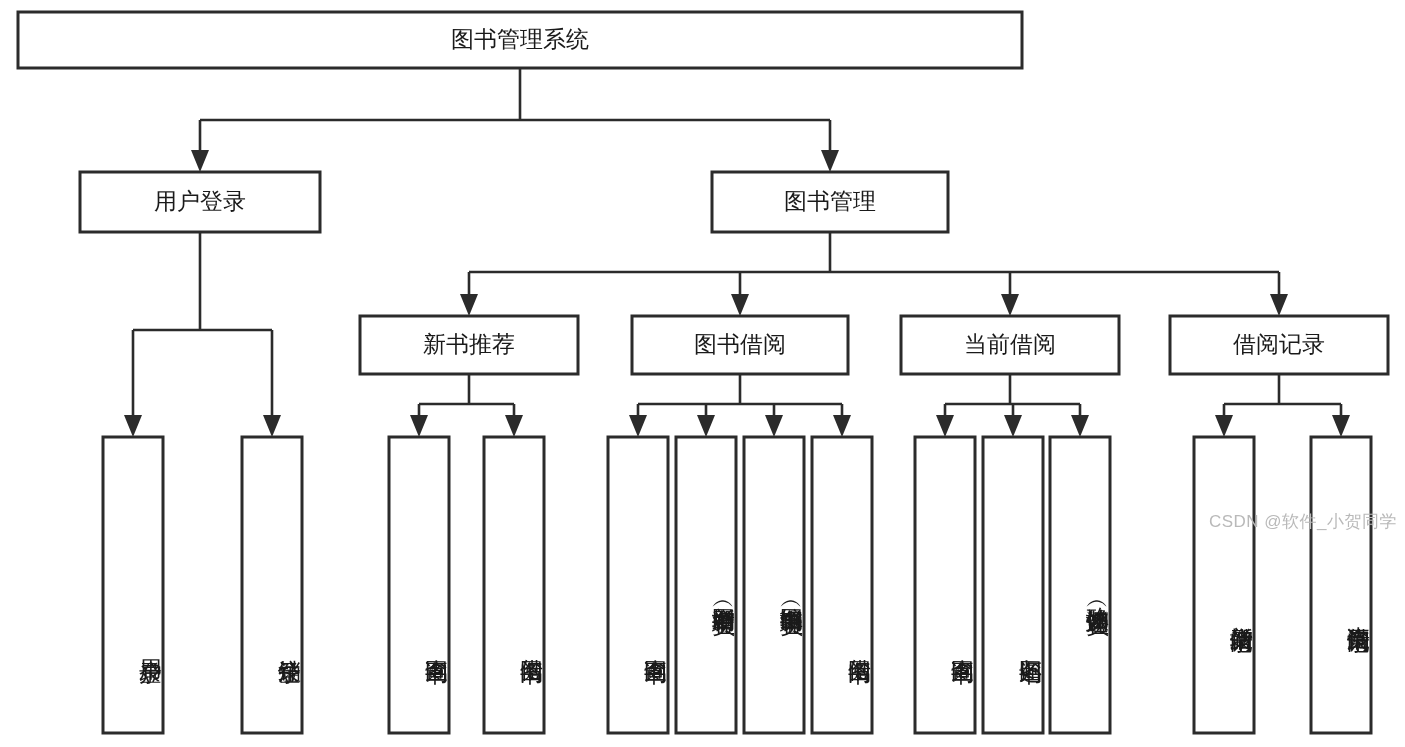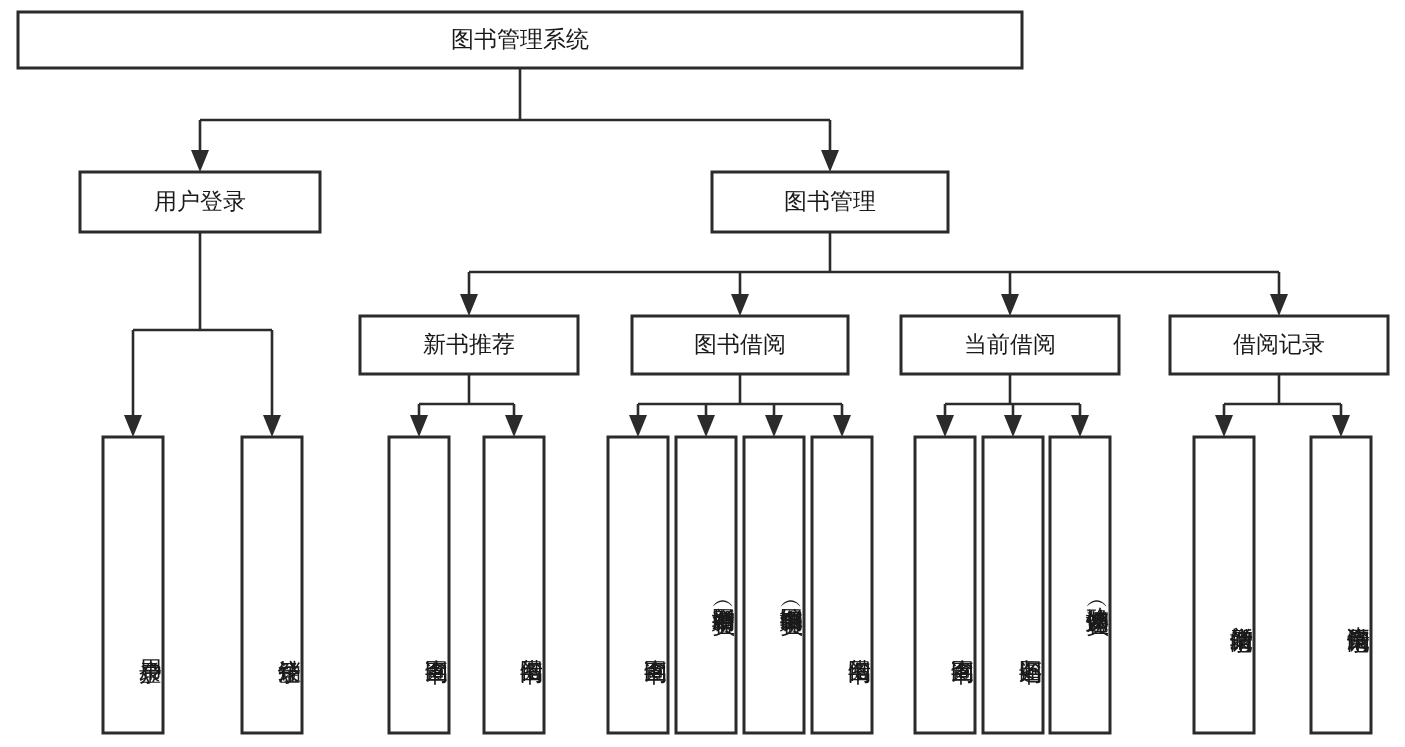--- a/index.html
+++ b/index.html
@@ -167,14 +167,15 @@
   <div class="node-label-v" style="left:744px; top:437px; width:60px; height:296px; padding-top:8px;">编辑图书（管理员）</div>
   <div class="node-label-v" style="left:812px; top:437px; width:60px; height:296px; padding-top:58px;">借阅图书</div>
 
   <div class="node-label-v" style="left:915px; top:437px; width:60px; height:296px; padding-top:58px;">查询图书</div>
   <div class="node-label-v" style="left:983px; top:437px; width:60px; height:296px; padding-top:58px;">归还图书</div>
   <div class="node-label-v" style="left:1050px; top:437px; width:60px; height:296px; padding-top:8px;">确认归还（管理员）</div>
 
   <div class="node-label-v" style="left:1194px; top:437px; width:60px; height:296px; padding-top:26px;">新增借阅记录</div>
   <div class="node-label-v" style="left:1311px; top:437px; width:60px; height:296px; padding-top:26px;">查询借阅记录</div>
 
+  <div class="watermark">CSDN @软件_小贺同学</div>
 
 </div>
 
 </body></html>

